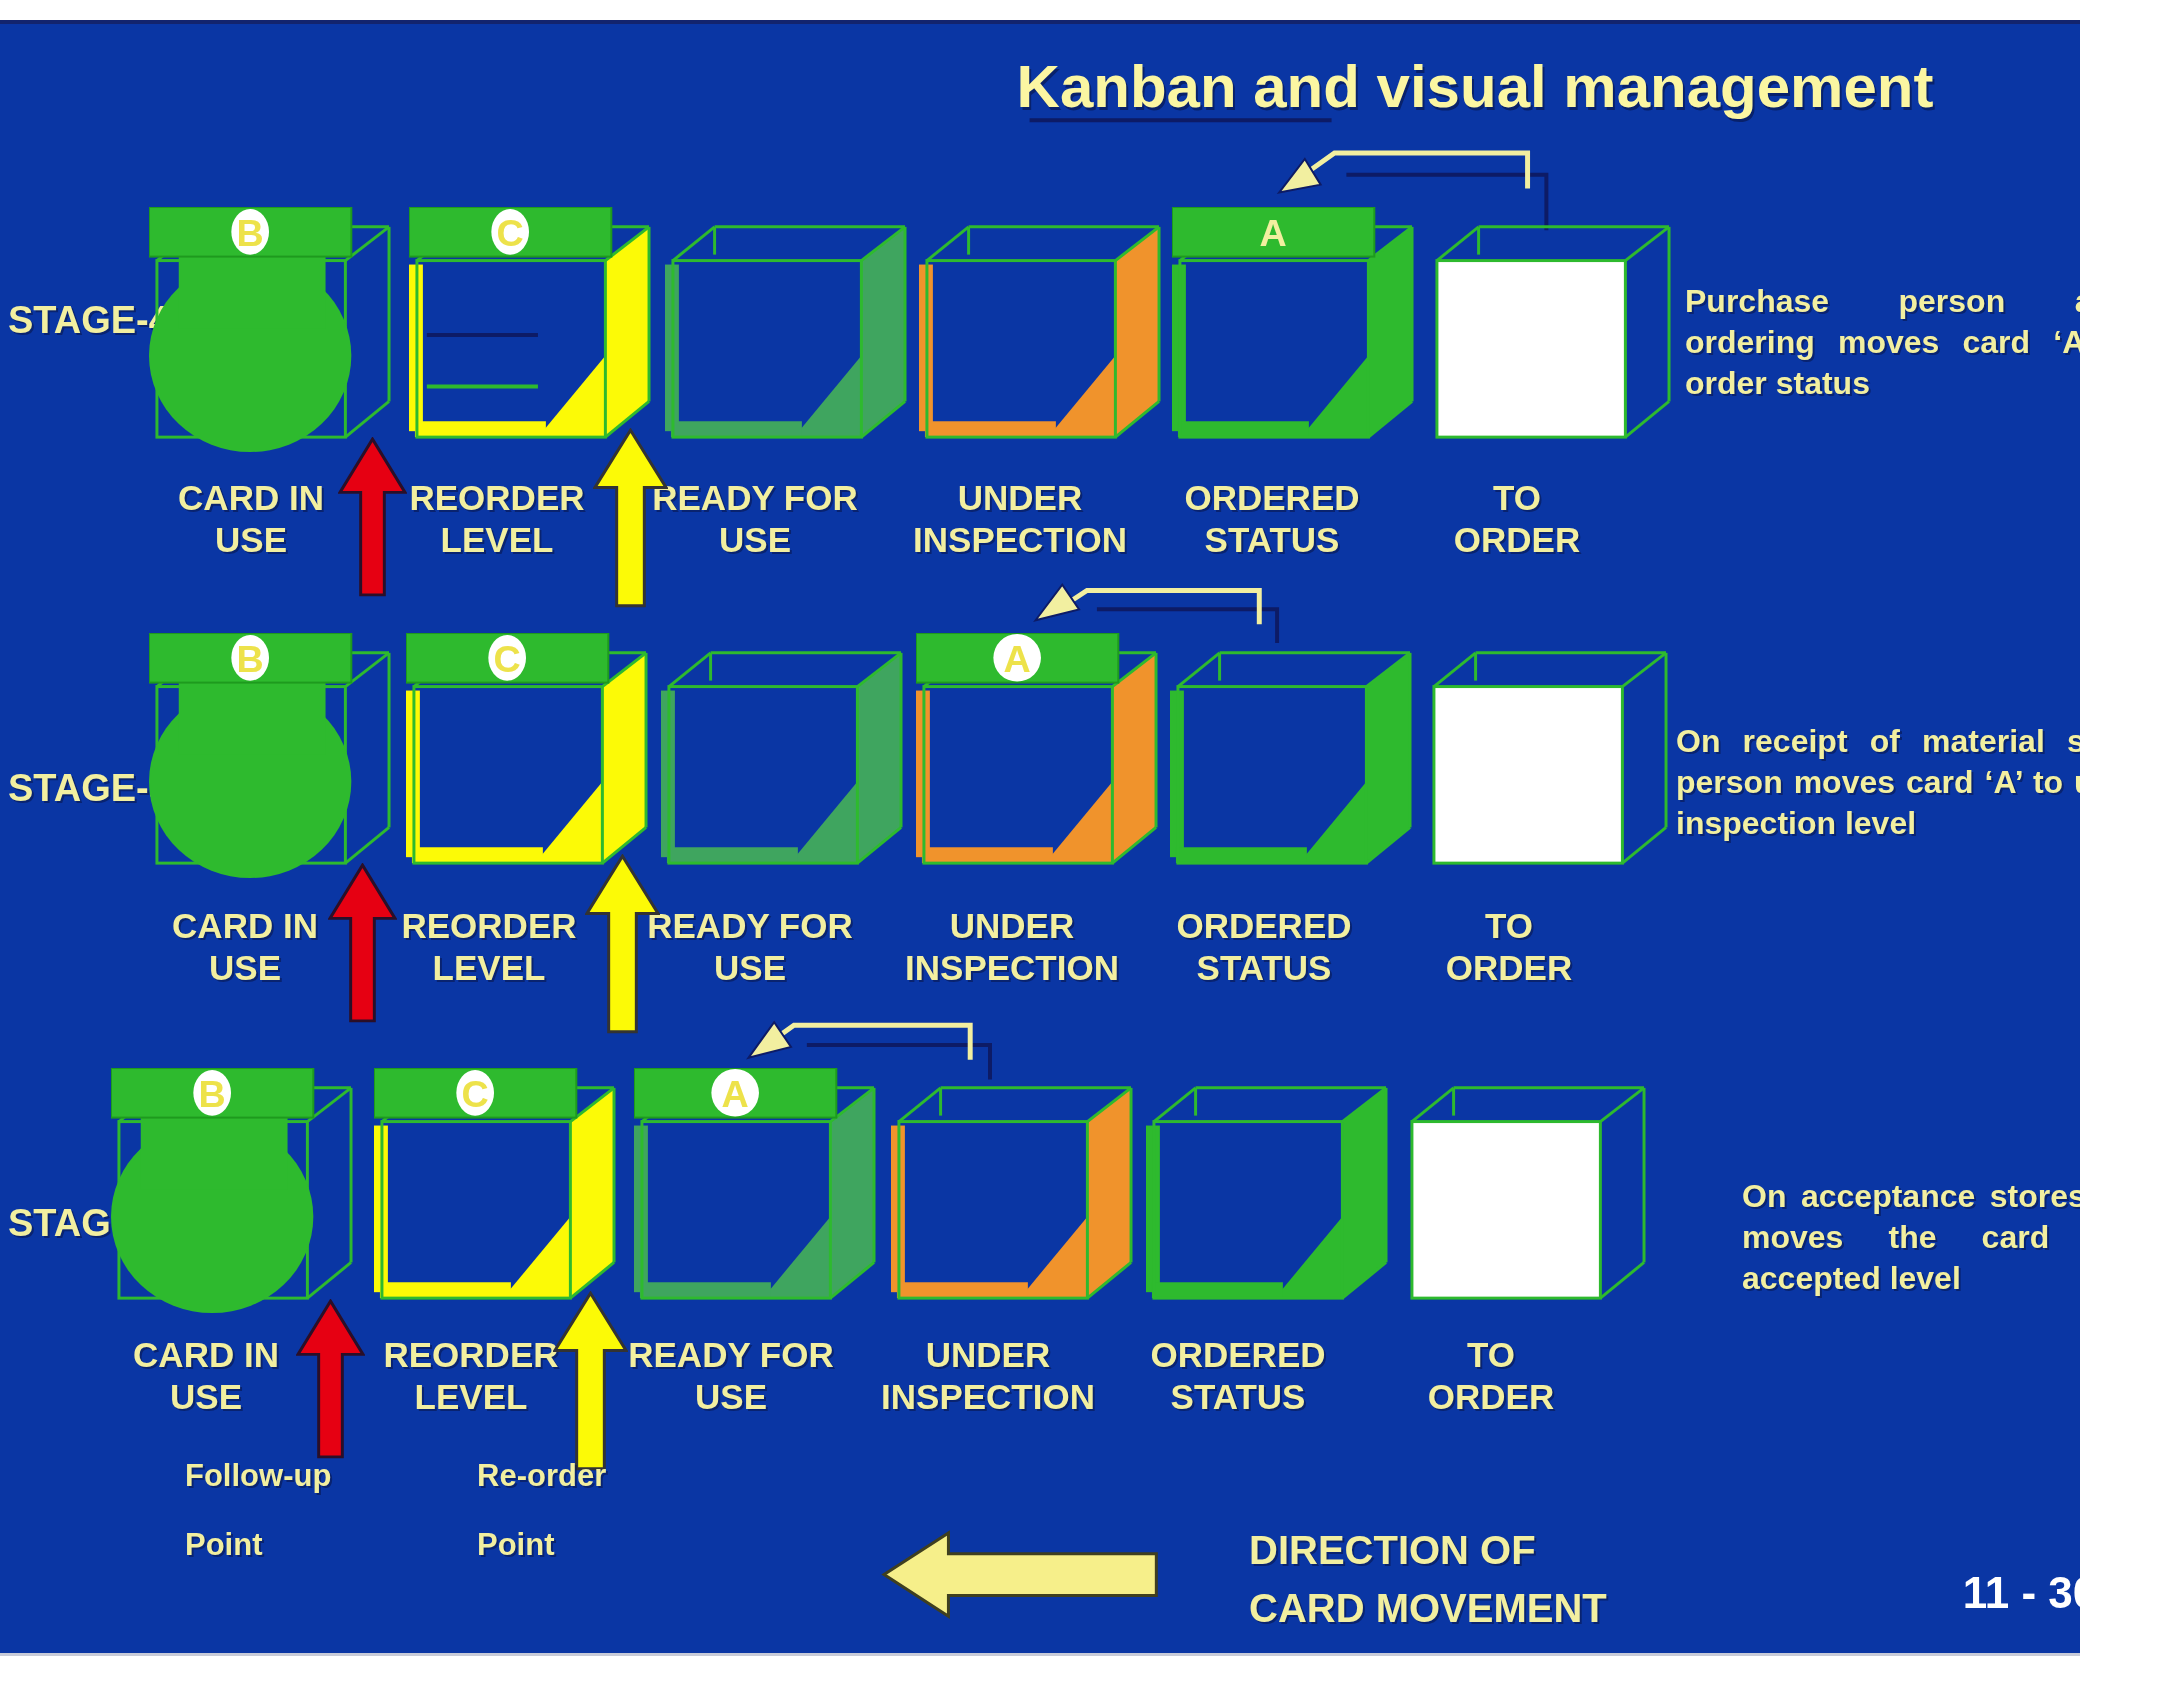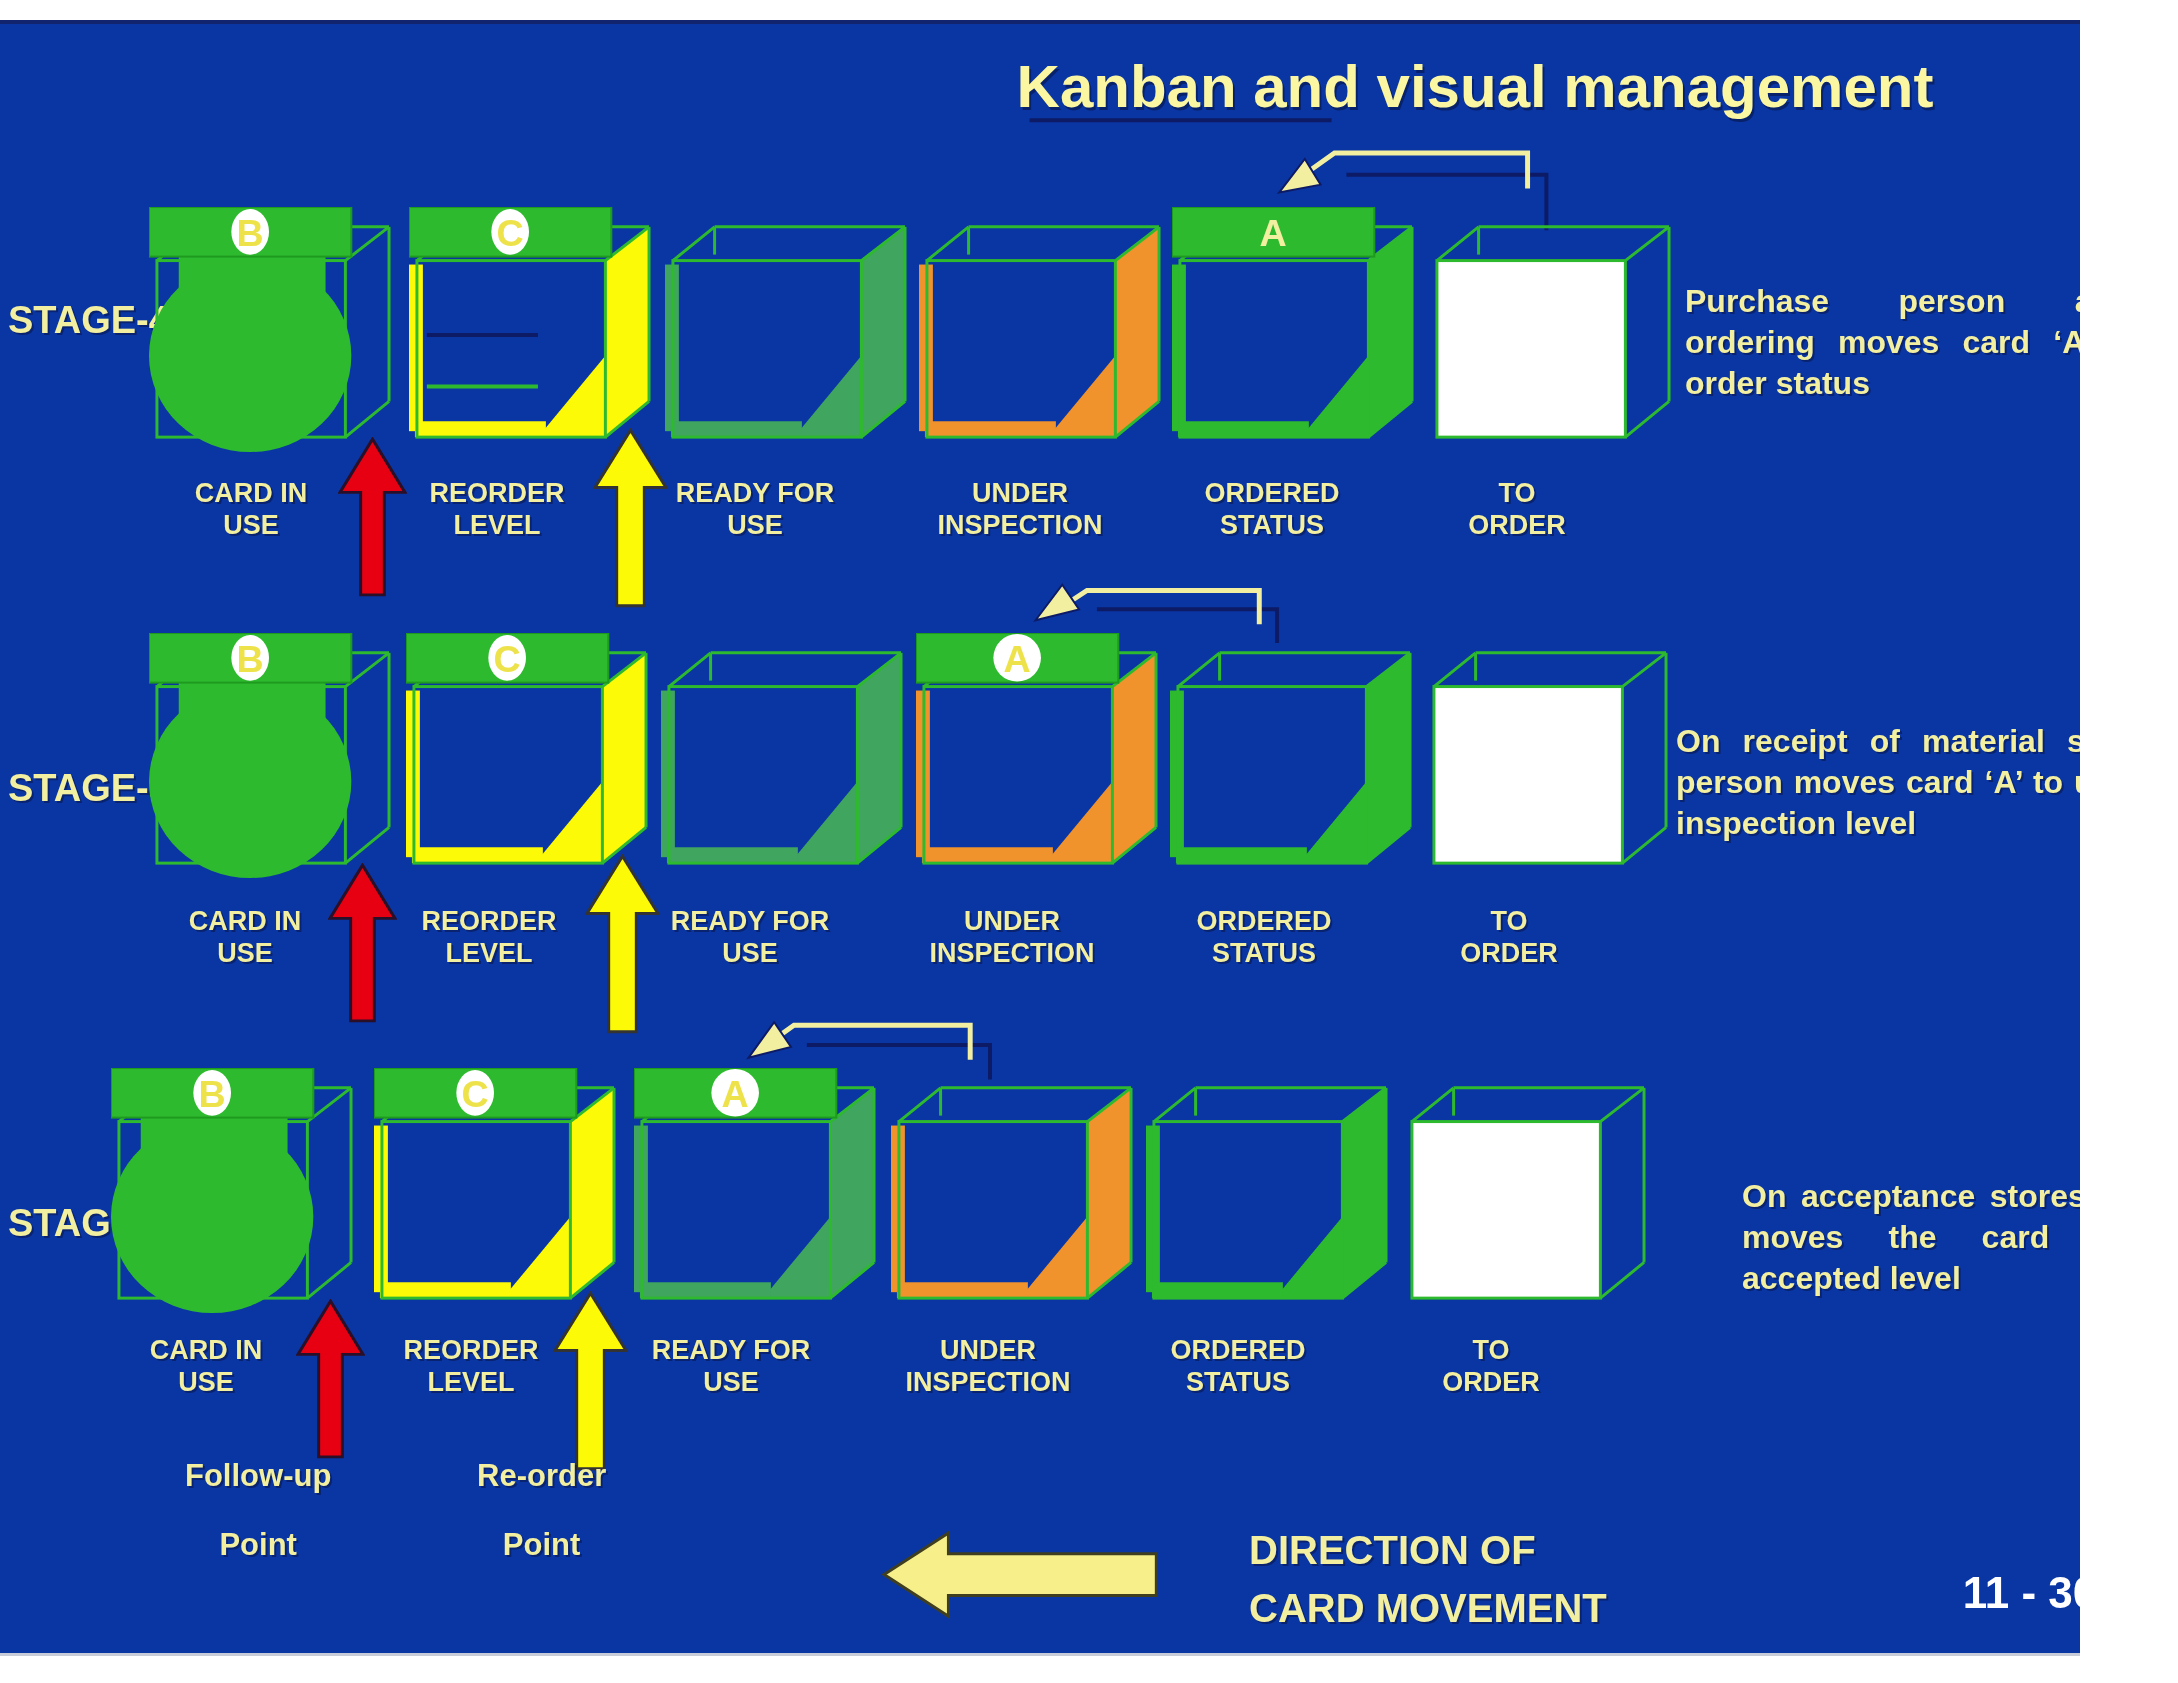--- a/index.html
+++ b/index.html
@@ -11,27 +11,27 @@
          font-size:60px;font-weight:bold;color:#FBF6A2;letter-spacing:0px;
          text-shadow:2px 3px 0 rgba(8,16,60,.55);white-space:nowrap;}
   .stage-label{position:absolute;left:8px;width:228px;font-size:38px;font-weight:bold;color:#F2EFA0;
          text-shadow:2px 2px 0 rgba(8,16,60,.5);white-space:nowrap;}
   .stage-1{top:275px;} .stage-2{top:743px;} .stage-3{top:1178px;}
   .annotation{position:absolute;font-size:32px;font-weight:bold;color:#F2EFA0;line-height:1.28;
          text-align:justify;text-align-last:left;text-shadow:2px 2px 0 rgba(8,16,60,.5);}
   .ann-1{left:1685px;top:257px;width:459px;}
   .ann-2{left:1676px;top:697px;width:487px;}
   .ann-3{left:1701px;top:1152px;width:465px;margin-left:41px;}
-  .col-label{position:absolute;width:238px;text-align:center;font-size:27px;font-weight:bold;
+  .col-label{position:absolute;width:238px;text-align:center;font-size:35px;font-weight:bold;
          color:#F2EFA0;line-height:1.2;text-shadow:2px 2px 0 rgba(8,16,60,.5);}
   .box-svg,.arrow-svg{position:absolute;}
   .overlay{position:absolute;left:0;top:0;width:2178px;height:1636px;pointer-events:none;}
   .footer-note{position:absolute;font-size:31px;font-weight:bold;color:#F2EFA0;
          text-shadow:2px 2px 0 rgba(8,16,60,.5);}
-  .footer-note span{display:block;margin-bottom:33px;text-align:center;}
+  .footer-note span{display:block;margin-bottom:33px;}
   .fp{left:185px;top:1434px;} .rp{left:477px;top:1434px;}
   .direction-text{position:absolute;left:1249px;top:1497px;font-size:40px;font-weight:bold;
          color:#F2EFA0;line-height:1.45;text-shadow:2px 2px 0 rgba(8,16,60,.5);}
   .page-number{position:absolute;left:1911px;top:1544px;width:238px;text-align:center;
          font-size:44px;font-weight:bold;color:#FFFFFF;}
 </style>
 </head>
 <body>
 
 <div class="page">

